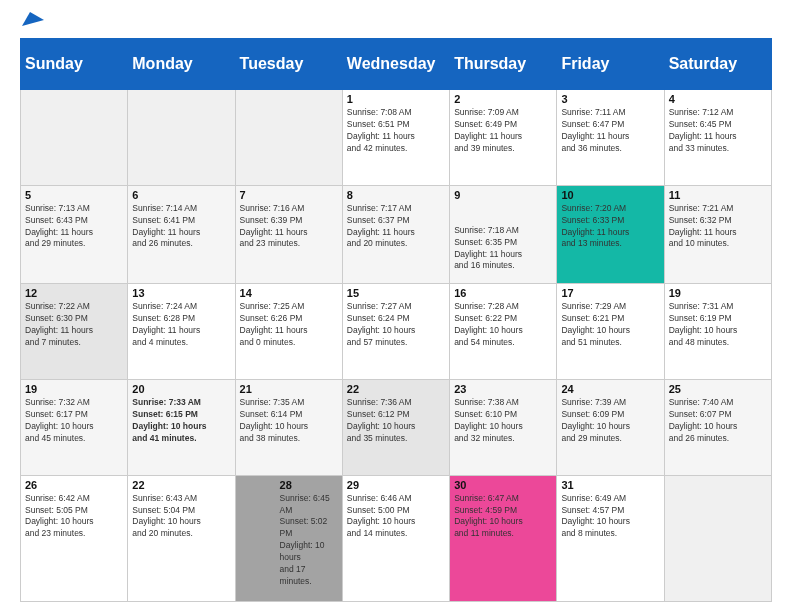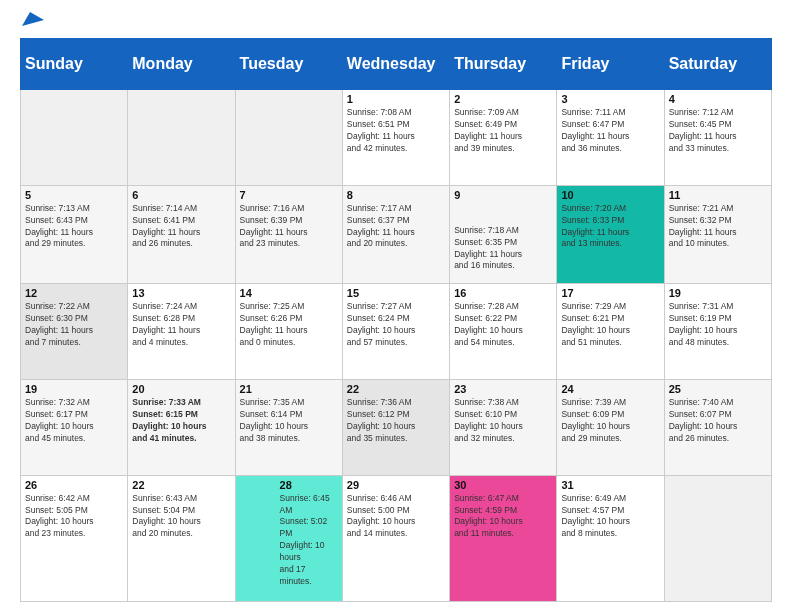--- a/index.html
+++ b/index.html
@@ -319,21 +319,21 @@
 Daylight: 10 hours
 and 23 minutes.</div>
           </td>
           <td style="background: rgb(255, 255, 255);">
             <span class="day-num">22</span>
             <div class="day-info" style="white-space: pre-line;">Sunrise: 6:43 AM
 Sunset: 5:04 PM
 Daylight: 10 hours
 and 20 minutes.</div>
           </td>
-          <td style="background: #5eead4; padding-left: 44px;">
+          <td style="background: #a3a3a3; padding-left: 44px;">
             <span class="day-num">28</span>
             <div class="day-info" style="white-space: pre-line;">Sunrise: 6:45 AM
 Sunset: 5:02 PM
 Daylight: 10 hours
 and 17 minutes.</div>
           </td>
           <td style="background: rgb(255, 255, 255);">
             <span class="day-num">29</span>
             <div class="day-info" style="white-space: pre-line;">Sunrise: 6:46 AM
 Sunset: 5:00 PM

